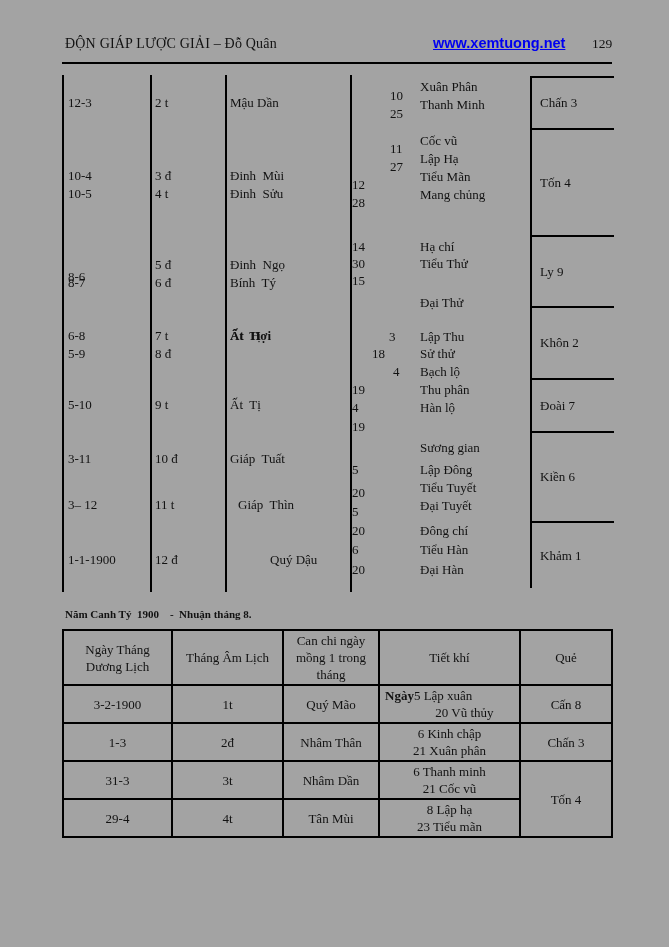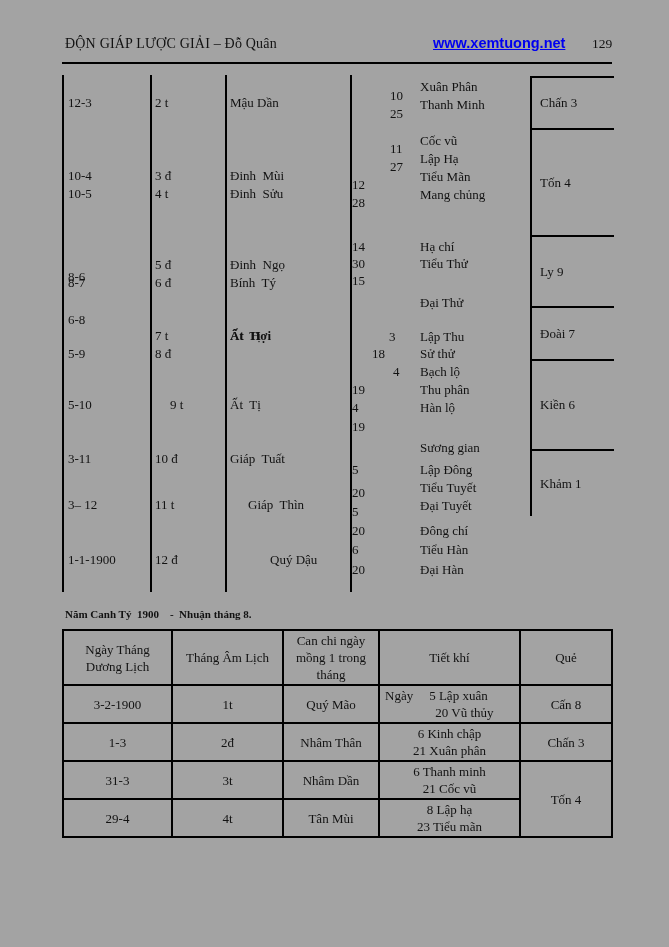--- a/index.html
+++ b/index.html
@@ -24,21 +24,21 @@
   .que-cell{border-top:2px solid #000;display:flex;align-items:center;padding-left:8px;
     font-size:13px;box-sizing:border-box;}
   
   .b-title{position:absolute;left:65px;top:608px;font-size:11px;font-weight:bold;white-space:pre;}
   .btable{position:absolute;left:62px;top:629px;border-collapse:collapse;table-layout:fixed;}
   .btable td,.btable th{
     border:2px solid #000;font-weight:normal;font-size:13px;text-align:center;
     vertical-align:middle;padding:1px 2px;line-height:17px;
   }
   .tk-first{display:flex;align-items:flex-start;text-align:left;padding-left:3px;}
-  .tk-first .ngay{margin-right:16px;}
+  .tk-first .ngay{font-weight:bold;}
   .tk-lines{line-height:17px;}
 </style>
 </head>
 <body>
 
 <div class="page">
 
   <div class="doc-title">ĐỘN GIÁP LƯỢC GIẢI – Đỗ Quân</div>
   <a class="site-link" style="color:#0000f0">www.xemtuong.net</a>
   <div class="page-num">129</div>
@@ -47,49 +47,49 @@
   <div class="vline" style="left:62px;top:75px;height:517px;"></div>
   <div class="vline" style="left:150px;top:75px;height:517px;"></div>
   <div class="vline" style="left:225px;top:75px;height:517px;"></div>
   <div class="vline" style="left:350px;top:75px;height:517px;"></div>
 
   <div class="t" style="left:68px;top:95px;">12-3</div>
   <div class="t" style="left:68px;top:168px;">10-4</div>
   <div class="t" style="left:68px;top:186px;">10-5</div>
   <div class="t" style="left:68px;top:257px;margin-top:12px;">8-6</div>
   <div class="t" style="left:68px;top:275px;">8-7</div>
-  <div class="t" style="left:68px;top:312px;">6-8</div>
+  <div class="t" style="left:68px;top:328px;">6-8</div>
   <div class="t" style="left:68px;top:346px;">5-9</div>
   <div class="t" style="left:68px;top:397px;">5-10</div>
   <div class="t" style="left:68px;top:451px;">3-11</div>
   <div class="t" style="left:68px;top:497px;">3– 12</div>
   <div class="t" style="left:68px;top:552px;">1-1-1900</div>
 
   <div class="t" style="left:155px;top:95px;">2 t</div>
   <div class="t" style="left:155px;top:168px;">3 đ</div>
   <div class="t" style="left:155px;top:186px;">4 t</div>
   <div class="t" style="left:155px;top:257px;">5 đ</div>
   <div class="t" style="left:155px;top:275px;">6 đ</div>
   <div class="t" style="left:155px;top:328px;">7 t</div>
   <div class="t" style="left:155px;top:346px;">8 đ</div>
-  <div class="t" style="left:170px;top:397px;">9 t</div>
+  <div class="t" style="left:155px;top:397px;">9 t</div>
   <div class="t" style="left:155px;top:451px;">10 đ</div>
   <div class="t" style="left:155px;top:497px;">11 t</div>
   <div class="t" style="left:155px;top:552px;">12 đ</div>
 
   <div class="t" style="left:230px;top:95px;">Mậu Dần</div>
   <div class="t" style="left:230px;top:168px;">Đinh  Mùi</div>
   <div class="t" style="left:230px;top:186px;">Đinh  Sửu</div>
   <div class="t" style="left:230px;top:257px;">Đinh  Ngọ</div>
   <div class="t" style="left:230px;top:275px;">Bính  Tý</div>
   <div class="t" style="left:230px;top:328px;">Ất  Tị</div>
   <div class="t" style="left:230px;top:328px;font-weight:bold;">Ất  Hợi</div>
   <div class="t" style="left:230px;top:397px;">Ất  Tị</div>
   <div class="t" style="left:230px;top:451px;">Giáp  Tuất</div>
-  <div class="t" style="left:248px;top:497px;text-align:right;">Giáp  Thìn</div>
+  <div class="t" style="left:238px;top:497px;text-align:right;">Giáp  Thìn</div>
   <div class="t" style="left:270px;top:552px;">Quý Dậu</div>
 
   <div class="t" style="left:390px;top:88px;">10</div>
   <div class="t" style="left:390px;top:106px;">25</div>
   <div class="t" style="left:390px;top:141px;">11</div>
   <div class="t" style="left:390px;top:159px;">27</div>
   <div class="t" style="left:352px;top:177px;">12</div>
   <div class="t" style="left:352px;top:195px;">28</div>
   <div class="t" style="left:352px;top:239px;">14</div>
   <div class="t" style="left:352px;top:256px;">30</div>
@@ -126,20 +126,21 @@
   <div class="t" style="left:420px;top:480px;">Tiểu Tuyết</div>
   <div class="t" style="left:420px;top:498px;">Đại Tuyết</div>
   <div class="t" style="left:420px;top:523px;">Đông chí</div>
   <div class="t" style="left:420px;top:542px;">Tiểu Hàn</div>
   <div class="t" style="left:420px;top:562px;">Đại Hàn</div>
 
   <div class="que-col">
     <div class="que-cell" style="height:52px;">Chấn 3</div>
     <div class="que-cell" style="height:107px;">Tốn 4</div>
     <div class="que-cell" style="height:71px;">Ly 9</div>
+    <div class="que-cell" style="height:72px;">Khôn 2</div>
     <div class="que-cell" style="height:53px;">Đoài 7</div>
     <div class="que-cell" style="height:90px;">Kiền 6</div>
     <div class="que-cell" style="height:67px;">Khảm 1</div>
   </div>
 
   <div class="b-title">Năm Canh Tý  1900    -  Nhuận tháng 8.</div>
 
   <table class="btable">
     <colgroup>
       <col style="width:109px">

